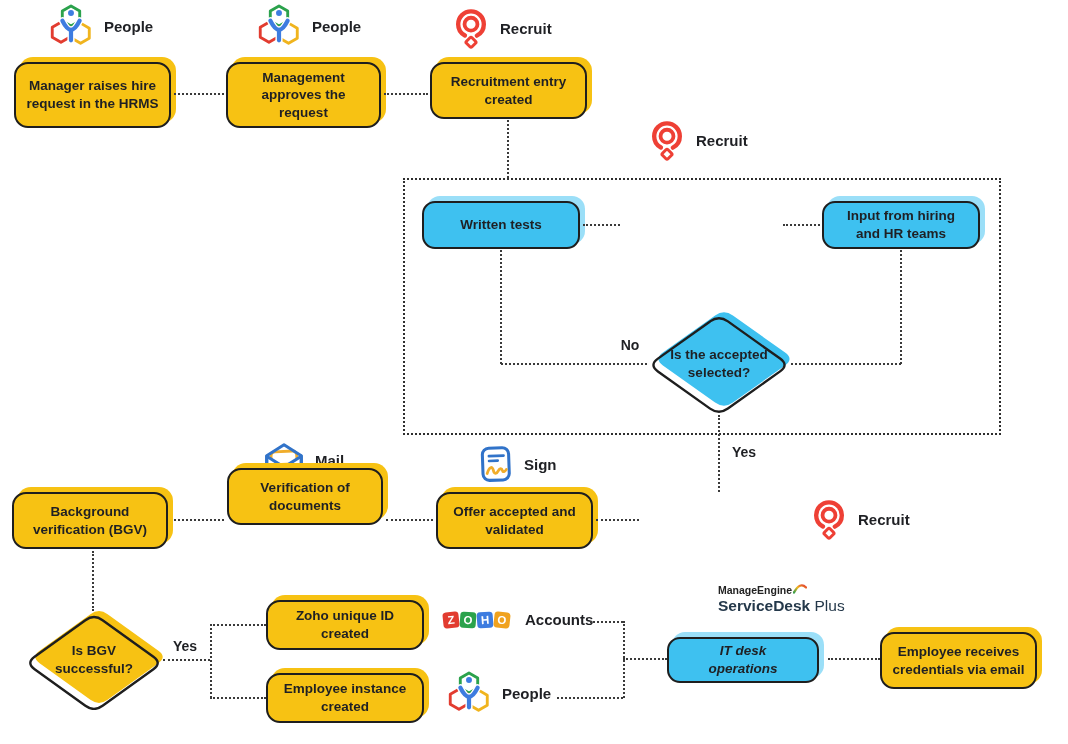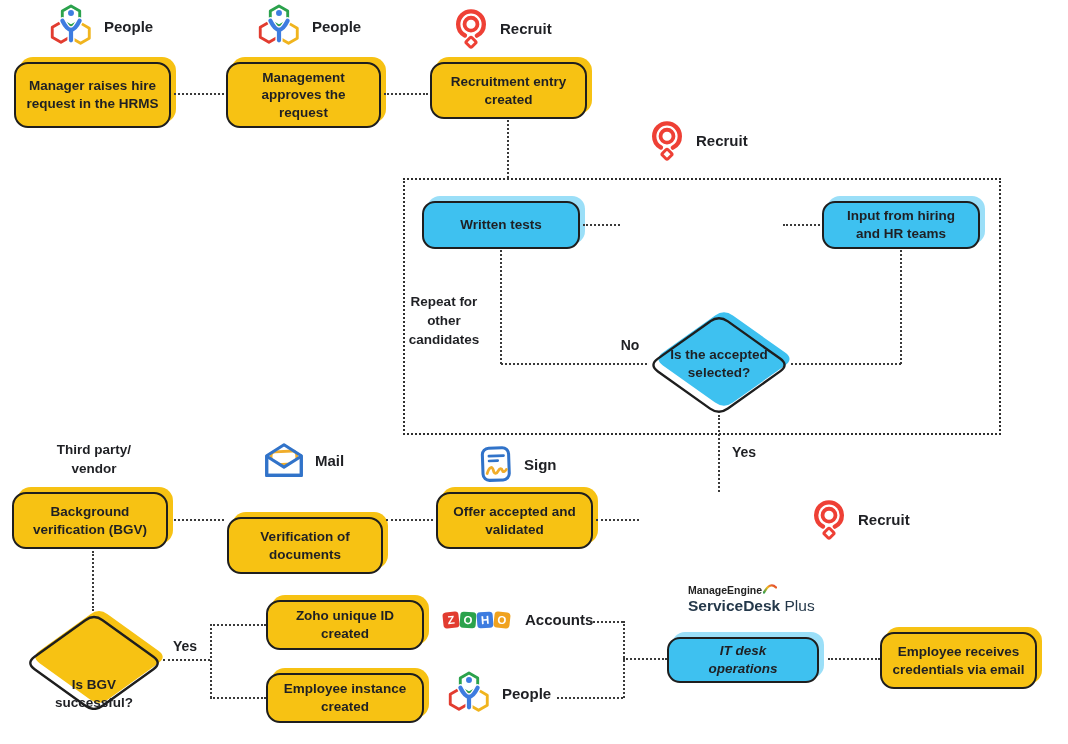--- a/index.html
+++ b/index.html
@@ -24,21 +24,21 @@
             text-align:center; font-weight:700; font-size:13.5px; line-height:1.3; }
 
   .zoho { display:flex; align-items:center; }
   .zt { width:16px; height:16px; border-radius:3.5px; color:#fff; font-weight:700;
         font-size:11.5px; display:flex; align-items:center; justify-content:center; margin-right:1px; }
   .zt1 { background:#E23C30; transform:rotate(-6deg); }
   .zt2 { background:#2BA24C; transform:rotate(4deg); }
   .zt3 { background:#3D7CE0; transform:rotate(-4deg); }
   .zt4 { background:#F0A21E; transform:rotate(6deg); }
 
-  .me { position:absolute; line-height:1.2; }
+  .me { position:absolute; line-height:1.2;margin-left:30px; }
   .me .l1 { font-size:10.5px; font-weight:700; color:#222222; display:flex; align-items:flex-start; gap:1px; }
   .me .l2 { font-size:15.5px; color:#24384A; font-weight:700; }
   .me .plus { font-weight:400; }
 
   svg.ic { display:block; }
 </style>
 </head>
 <body>
 
 <svg width="0" height="0" style="position:absolute">
@@ -120,68 +120,63 @@
 
   <div class="hline" style="left:583px; top:224px; width:37px;"></div>
   <div class="hline" style="left:783px; top:224px; width:37px;"></div>
 
   <div class="vline" style="left:500px; top:250px; height:114px;"></div>
   <div class="hline" style="left:501px; top:363px; width:146px;"></div>
   <div class="hline" style="left:791px; top:363px; width:110px;"></div>
   <div class="vline" style="left:900px; top:250px; height:114px;"></div>
   <div class="vline" style="left:718px; top:415px; height:77px;"></div>
 
-  <div class="slabel" style="left:403px; top:293px; width:82px;">Repeat for
-other
-candidates</div>
   <div class="slabel" style="left:614px; top:336px; width:32px; font-size:14px;">No</div>
   <div class="slabel" style="left:727px; top:443px; width:34px; font-size:14px;">Yes</div>
 
   <svg class="ic" style="position:absolute; left:645px; top:304px;" width="150" height="116" viewBox="0 0 150 116">
     <path d="M65.1,17.4 Q74,11 82.9,17.4 L135.1,54.6 Q144,61 135.1,67.4 L82.9,104.6 Q74,111 65.1,104.6 L12.9,67.4 Q4,61 12.9,54.6 Z" fill="#3EC1F0" transform="translate(5,-6)"></path>
     <path d="M65.1,17.4 Q74,11 82.9,17.4 L135.1,54.6 Q144,61 135.1,67.4 L82.9,104.6 Q74,111 65.1,104.6 L12.9,67.4 Q4,61 12.9,54.6 Z" fill="none" stroke="#1E1E1E" stroke-width="2.4"></path>
   </svg>
   <div class="dtext" style="left:659px; top:338px; width:120px; height:52px;">Is the accepted selected?</div>
 
-  <div class="slabel" style="left:38px; top:441px; width:112px; font-weight:700;">Third party/
-vendor</div>
   <div class="plabel" style="left:263px; top:441px;">
     <svg class="ic" width="42" height="38">
         <use href="#sym-mail"></use>
       </svg>
     <span>Mail</span>
   </div>
   <div class="plabel" style="left:479px; top:444px;">
     <svg class="ic" width="35" height="40">
         <use href="#sym-sign"></use>
       </svg>
     <span>Sign</span>
   </div>
 
   <div class="node ynode" style="left:12px; top:492px; width:156px; height:57px;">Background verification (BGV)</div>
-  <div class="node ynode" style="left:227px; top:517px; width:156px; height:57px;">Verification of documents</div>
+  <div class="node ynode" style="left:227px; top:468px; width:156px; height:57px;">Verification of documents</div>
   <div class="node ynode" style="left:436px; top:492px; width:157px; height:57px; padding:2px 8px;">Offer accepted and validated</div>
 
   <div class="plabel" style="left:810px; top:497px;">
     <svg class="ic" width="38" height="44">
         <use href="#sym-recruit"></use>
       </svg>
     <span>Recruit</span>
   </div>
 
   <div class="hline" style="left:174px; top:519px; width:50px;"></div>
   <div class="hline" style="left:386px; top:519px; width:47px;"></div>
   <div class="hline" style="left:596px; top:519px; width:43px;"></div>
   <div class="vline" style="left:92px; top:551px; height:60px;"></div>
 
   <svg class="ic" style="position:absolute; left:23px; top:606px;" width="146" height="104" viewBox="0 0 146 104">
     <path d="M62.4,14.2 Q71,8 79.6,14.2 L130.4,50.8 Q139,57 130.4,63.2 L79.6,99.8 Q71,106 62.4,99.8 L11.6,63.2 Q3,57 11.6,50.8 Z" fill="#F7C213" transform="translate(5,-6)"></path>
     <path d="M62.4,14.2 Q71,8 79.6,14.2 L130.4,50.8 Q139,57 130.4,63.2 L79.6,99.8 Q71,106 62.4,99.8 L11.6,63.2 Q3,57 11.6,50.8 Z" fill="none" stroke="#1E1E1E" stroke-width="2.4"></path>
   </svg>
-  <div class="dtext" style="left:44px; top:668px; width:100px; height:52px;">Is BGV successful?</div>
+  <div class="dtext" style="left:44px; top:634px; width:100px; height:52px;">Is BGV successful?</div>
 
   <div class="slabel" style="left:168px; top:637px; width:34px; font-size:14px;">Yes</div>
 
   <div class="hline" style="left:163px; top:659px; width:47px;"></div>
   <div class="vline" style="left:210px; top:624px; height:74px;"></div>
   <div class="hline" style="left:210px; top:624px; width:56px;"></div>
   <div class="hline" style="left:210px; top:697px; width:56px;"></div>
 
   <div class="node ynode" style="left:266px; top:600px; width:158px; height:50px; padding:2px 24px;">Zoho unique ID created</div>
   <div class="node ynode" style="left:266px; top:673px; width:158px; height:50px; padding:2px 12px;">Employee instance created</div>

